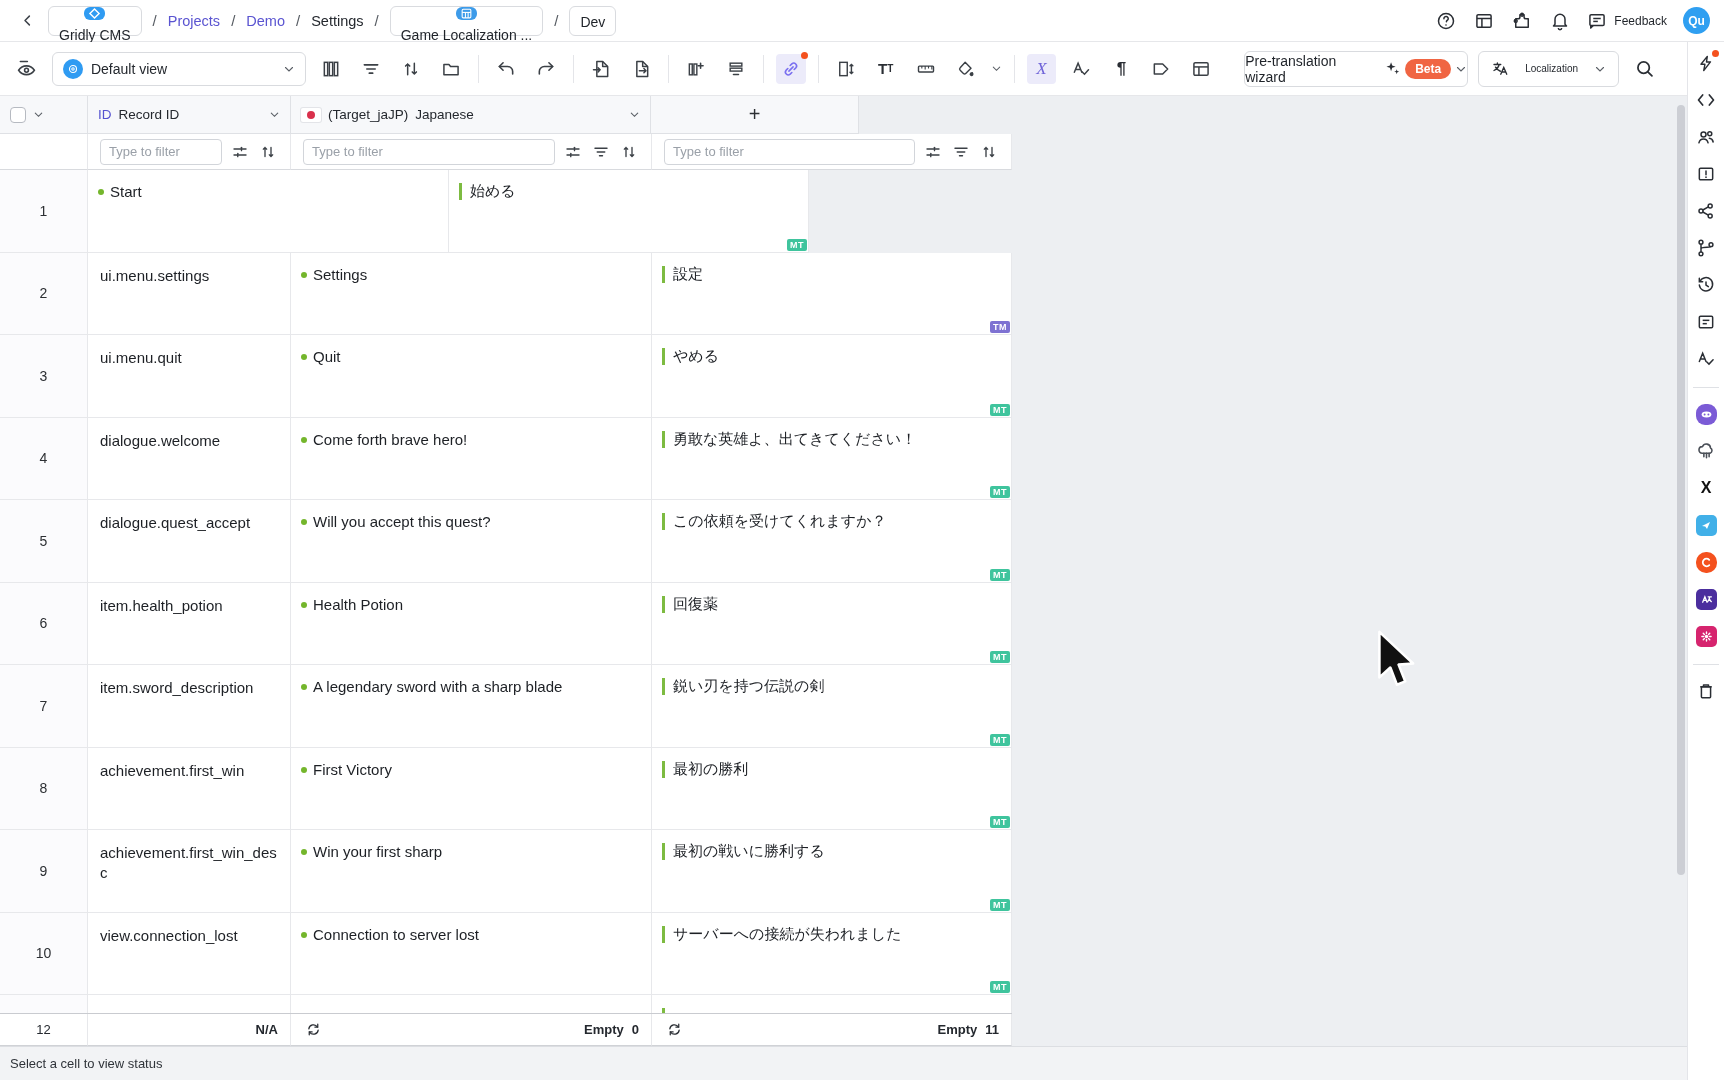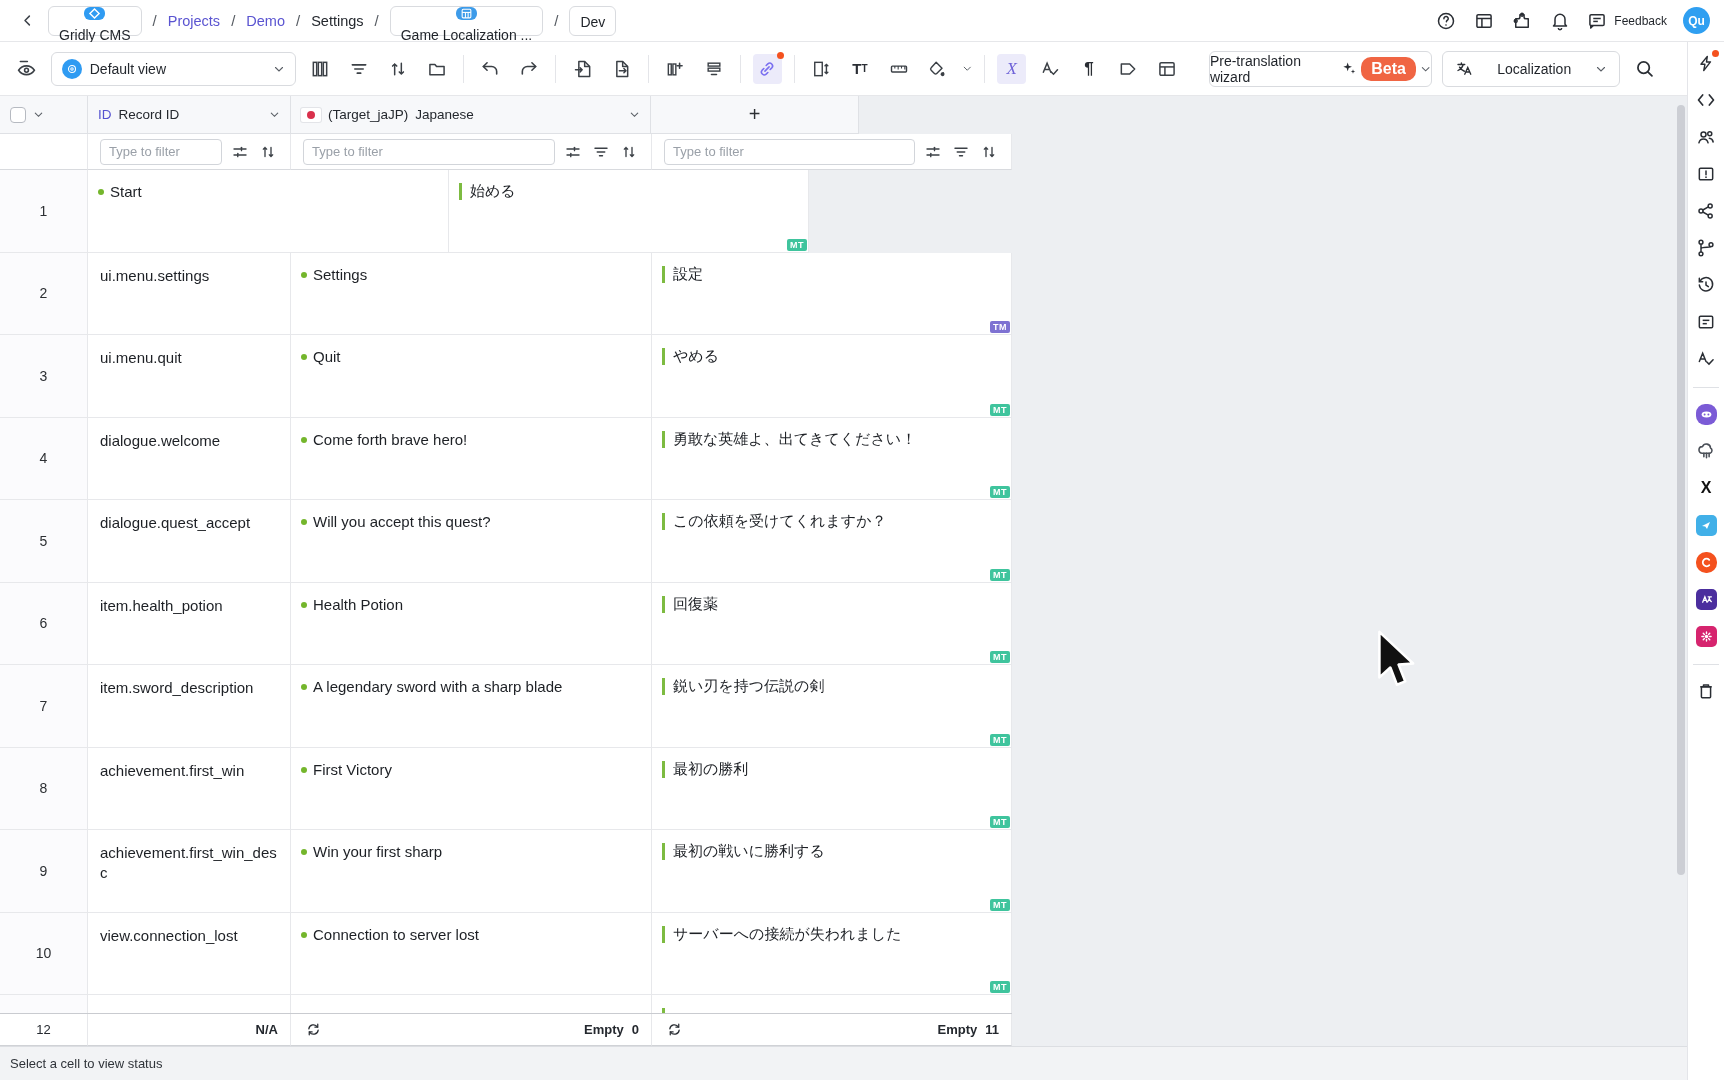--- a/index.html
+++ b/index.html
@@ -30,24 +30,24 @@
     border-bottom:1px solid #e6e7ea; }
   .t-ic { width:30px; height:30px; border-radius:4px; display:flex; align-items:center; justify-content:center; color:#3b4046; }
   .t-ic.hl { background:#ecebfa; }
   .t-sep { width:1px; height:28px; background:#e4e5e9; margin:0 2px; }
   .view-chip { display:flex; align-items:center; gap:8px; width:255px; height:34px; padding:0 10px;
     border:1px solid #d9dbdf; border-radius:6px; font-size:14px; }
   .view-chip .chev { margin-left:auto; }
   .eye-blue { width:20px; height:20px; border-radius:50%; background:#2f9bf2; display:flex; align-items:center; justify-content:center; }
   .wizard-btn { display:flex; align-items:center; gap:4px; height:36px; padding:0 0;
     border:1px solid #d9dbdf; border-radius:6px; font-size:14px; color:#1f2329; margin-left:18px; }
-  .beta-badge { background:#f06543; color:#fff; font-size:16px; font-weight:bold;
+  .beta-badge { background:#f06543; color:#fff; font-size:12px; font-weight:bold;
     padding:3px 10px; border-radius:10px; }
-  .loc-btn { display:flex; align-items:center; gap:24px; height:36px; padding:0 12px;
-    border:1px solid #d9dbdf; border-radius:6px; font-size:14px; color:#1f2329; }
+  .loc-btn { display:flex; align-items:center; gap:16px; height:36px; padding:0 12px;
+    border:1px solid #d9dbdf; border-radius:6px; font-size:10px; color:#1f2329; }
   .search-slot { margin-left:auto; margin-right:16px; }
 
   
   .gridwrap { position:absolute; left:0; top:96px; width:1687px; height:950px; background:#edeff2; }
   .ghead { position:absolute; left:0; top:0; height:38px; display:flex; }
   .ghead .hc { background:#f7f8fa; border-bottom:1px solid #dfe1e5; border-right:1px solid #dfe1e5;
     display:flex; align-items:center; padding:0 10px; gap:7px; font-size:13.5px; color:#24282e; }
   .hc .chev { margin-left:auto; }
   .id-badge { color:#5552d0; font-size:13.5px; }
   .flag { width:20px; height:14px; border-radius:2px; overflow:hidden; flex:0 0 auto; box-shadow:0 0 0 1px #e3e4e8; position:relative; background:#fff; }

